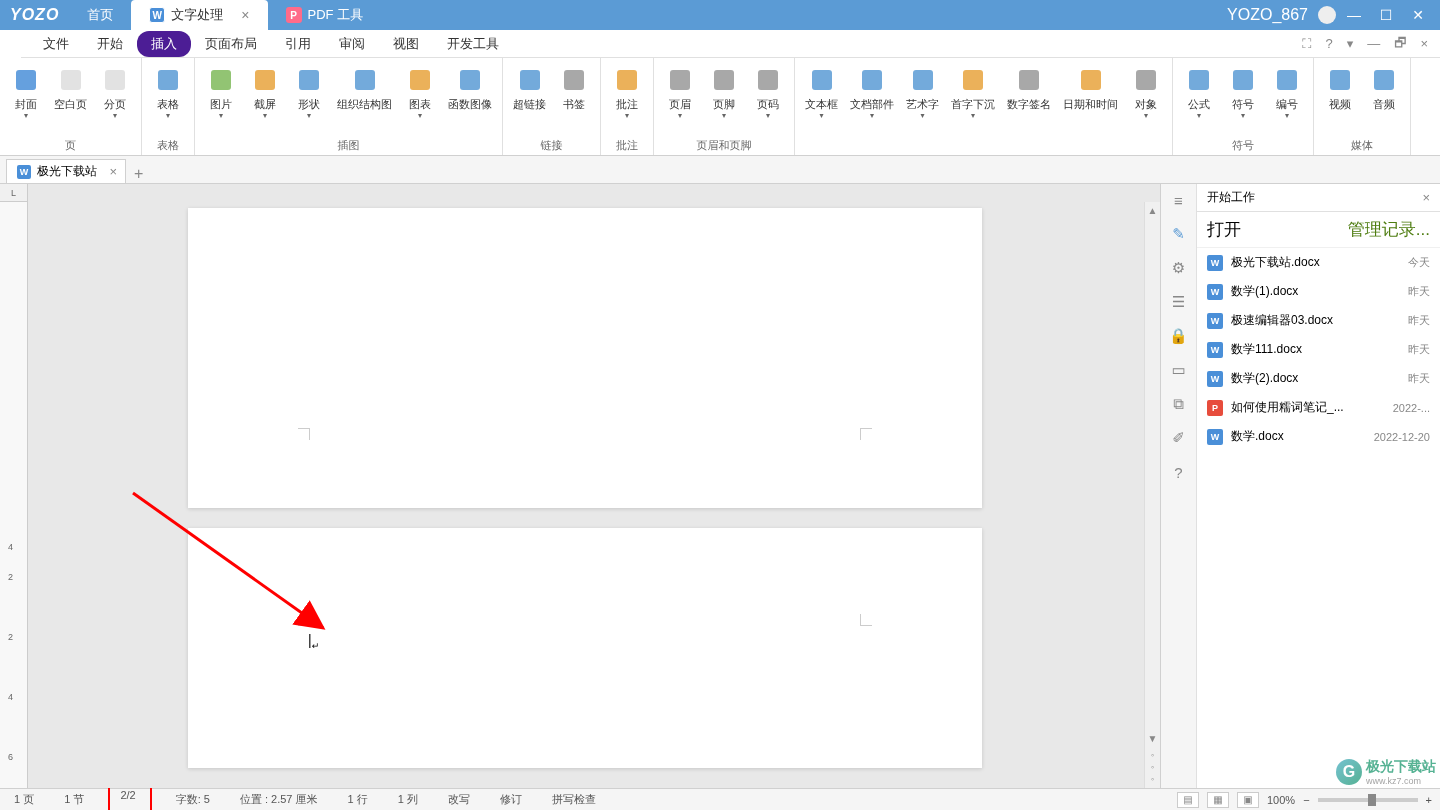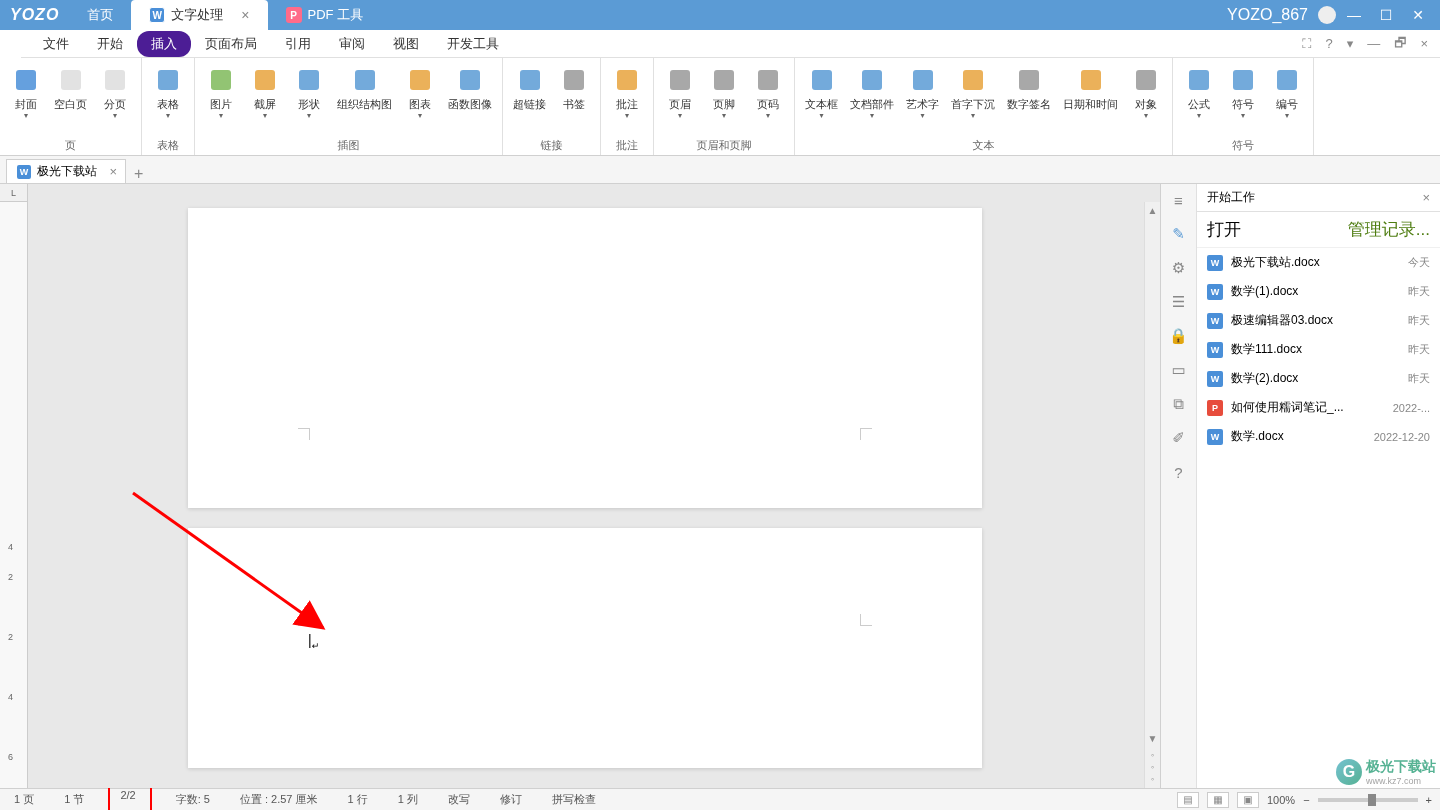--- a/index.html
+++ b/index.html
@@ -378,21 +378,20 @@
         <div class="ribbon-btn">
           <div class="ribbon-icon">
             <svg width="28" height="28">
               <rect x="4" y="4" width="20" height="20" rx="3" fill="#999" opacity="0.85"></rect>
             </svg>
           </div>
           <div class="ribbon-label">对象</div>
           <div class="dropdown-arrow">▾</div>
         </div>
       </div>
-      <div class="ribbon-group-label">文本</div>
     </div>
     <div class="ribbon-group">
       <div class="ribbon-group-items">
         <div class="ribbon-btn">
           <div class="ribbon-icon">
             <svg width="28" height="28">
               <rect x="4" y="4" width="20" height="20" rx="3" fill="#5b9bd5" opacity="0.85"></rect>
             </svg>
           </div>
           <div class="ribbon-label">公式</div>
@@ -411,20 +410,41 @@
           <div class="ribbon-icon">
             <svg width="28" height="28">
               <rect x="4" y="4" width="20" height="20" rx="3" fill="#5b9bd5" opacity="0.85"></rect>
             </svg>
           </div>
           <div class="ribbon-label">编号</div>
           <div class="dropdown-arrow">▾</div>
         </div>
       </div>
       <div class="ribbon-group-label">符号</div>
+    </div>
+    <div class="ribbon-group">
+      <div class="ribbon-group-items">
+        <div class="ribbon-btn">
+          <div class="ribbon-icon">
+            <svg width="28" height="28">
+              <rect x="4" y="4" width="20" height="20" rx="3" fill="#5b9bd5" opacity="0.85"></rect>
+            </svg>
+          </div>
+          <div class="ribbon-label">视频</div>
+        </div>
+        <div class="ribbon-btn">
+          <div class="ribbon-icon">
+            <svg width="28" height="28">
+              <rect x="4" y="4" width="20" height="20" rx="3" fill="#5b9bd5" opacity="0.85"></rect>
+            </svg>
+          </div>
+          <div class="ribbon-label">音频</div>
+        </div>
+      </div>
+      <div class="ribbon-group-label">媒体</div>
     </div>
   </div>
 
 <div class="doc-tabs">
   <div class="doc-tab">
     <span class="doc-icon">W</span>
     <span>极光下载站</span>
     <span class="close-x">×</span>
   </div>
   <div class="doc-tab-add">+</div>

